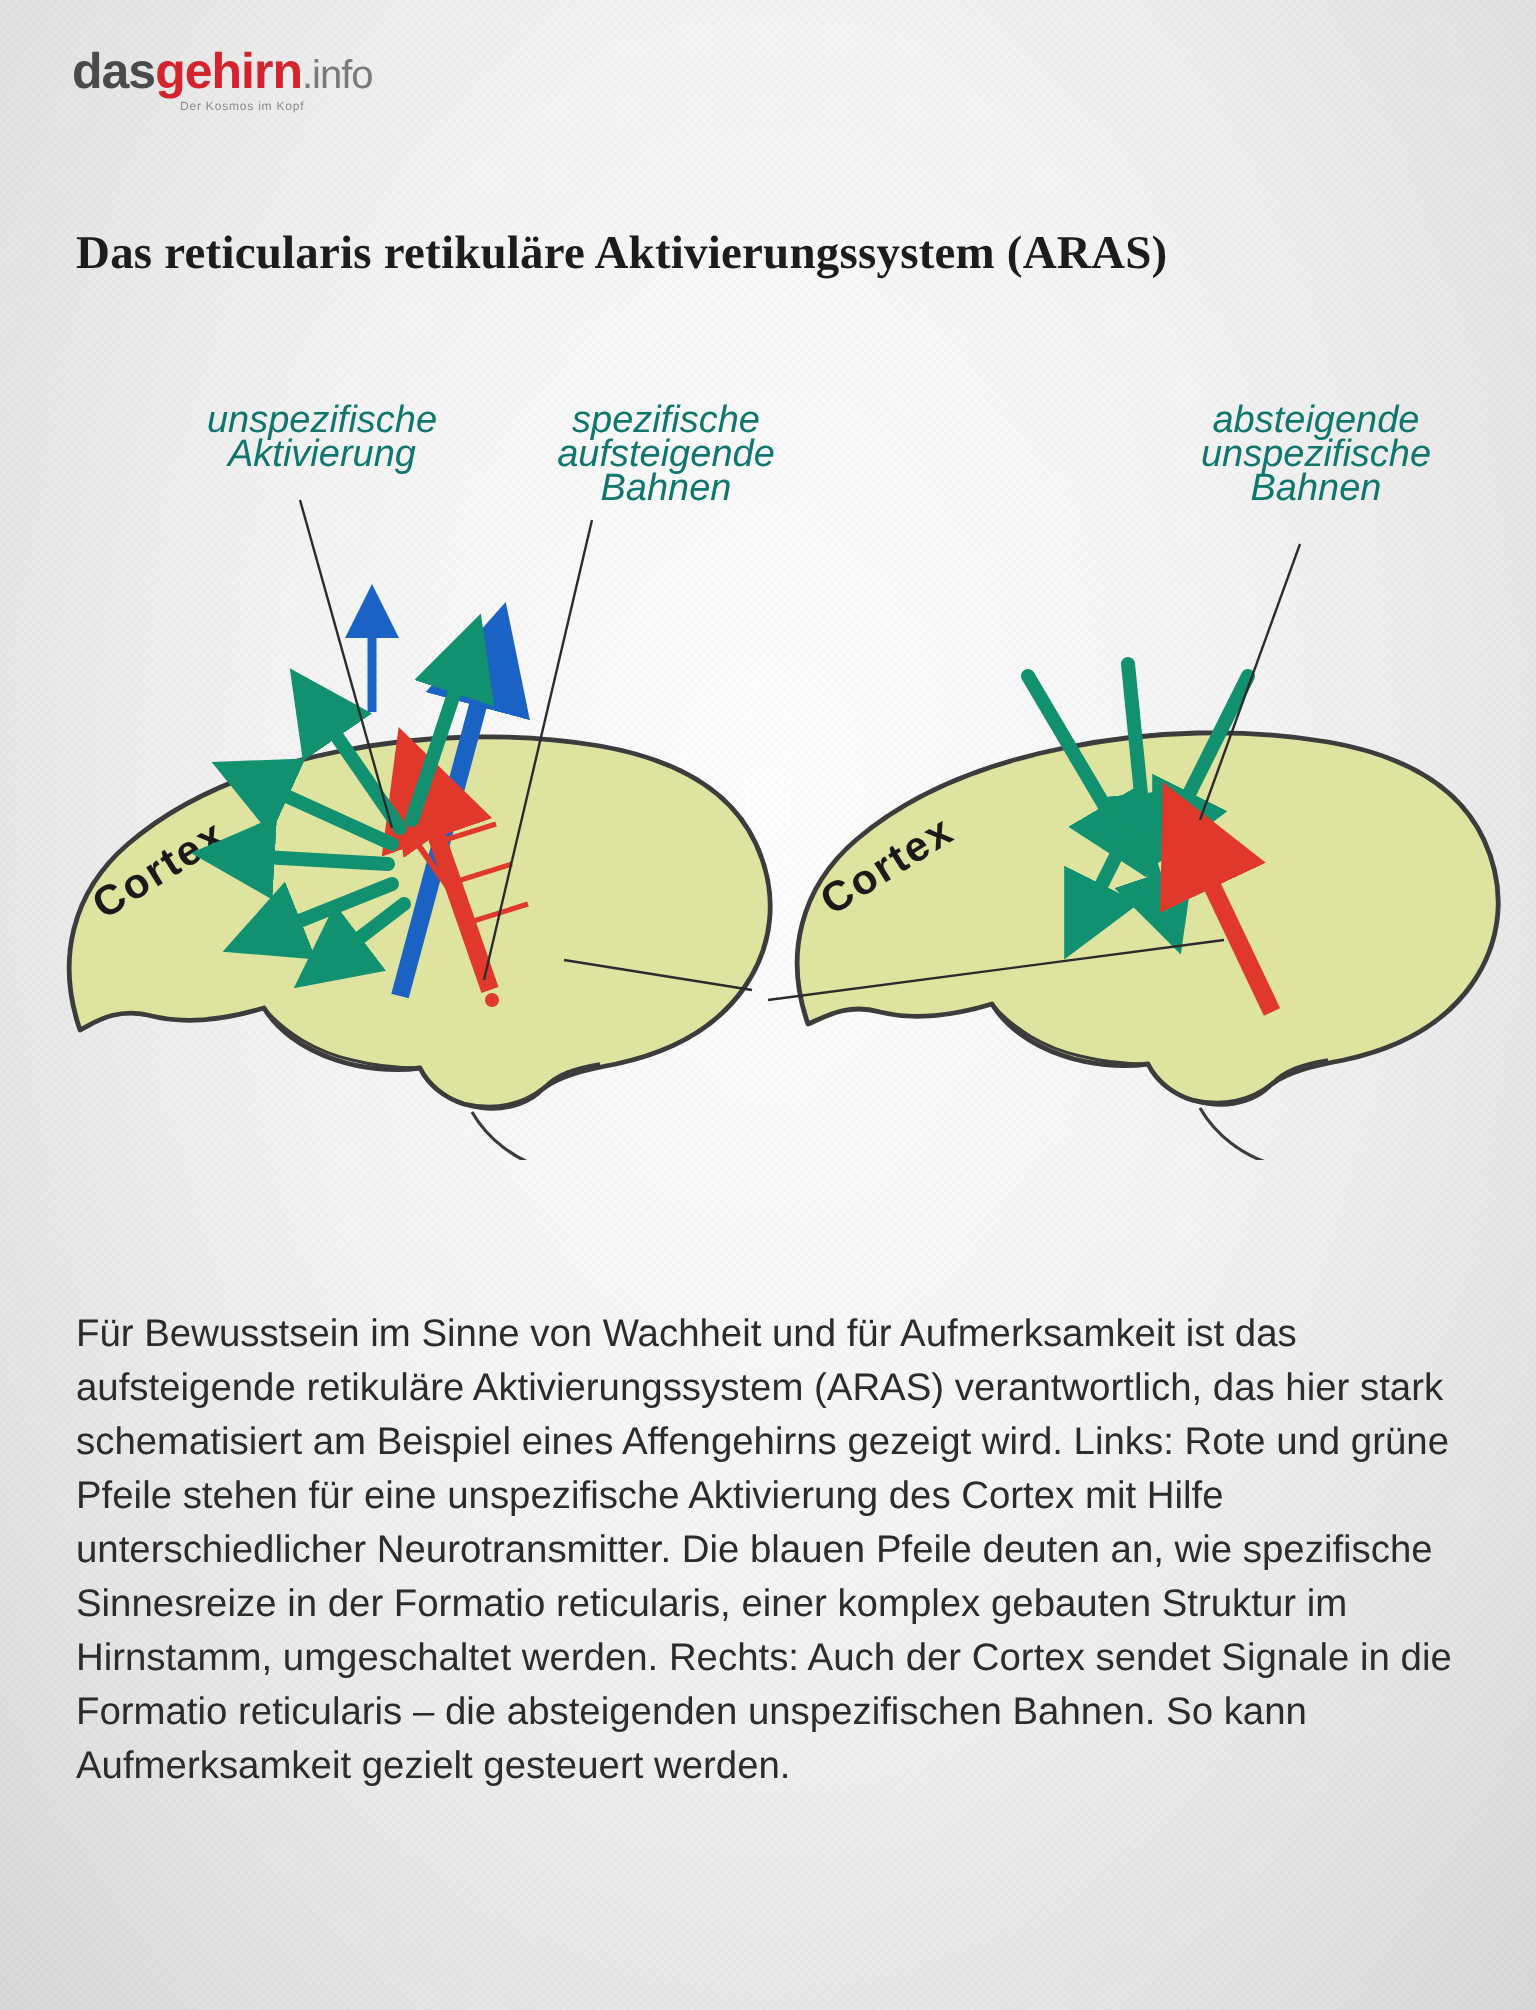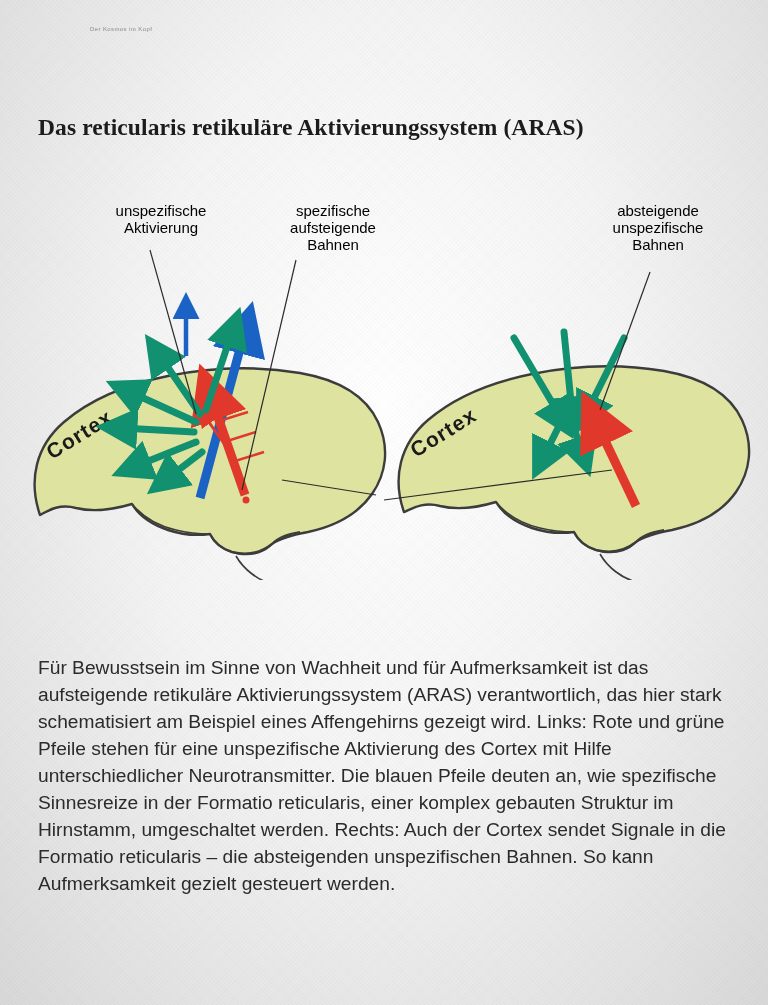--- a/index.html
+++ b/index.html
@@ -66,32 +66,34 @@
     left: 38px; top: 618px;
     width: 700px;
     font-size: 19.2px;
     line-height: 27px;
     color: #2b2b2b;
     margin-top: 36px;
   }
 
   .lbl {
     position: absolute;
-    font-size: 15px;
+    font-size: 19px;
     line-height: 17px;
-    color: #000000;
+    color: #0f766e;
     text-align: center;
     white-space: pre-line;
+    font-style: italic;
   }
   .lbl.left-align { text-align: left; }
 </style>
 </head>
 <body>
 
 <div id="logo">
+  <div class="logo-main"><span class="das">das</span><span class="gehirn">gehirn</span><span class="info">.info</span></div>
   <div class="logo-sub">Der Kosmos im Kopf</div>
 </div>
 
 <h1 id="page-title">Das reticularis retikuläre Aktivierungssystem (ARAS)</h1>
 
 <div id="figure">
 
   <svg width="768" height="420" viewBox="0 0 768 420">
     <defs>
       <marker id="ah-green" markerWidth="6" markerHeight="6" refX="2.2" refY="3" orient="auto">

